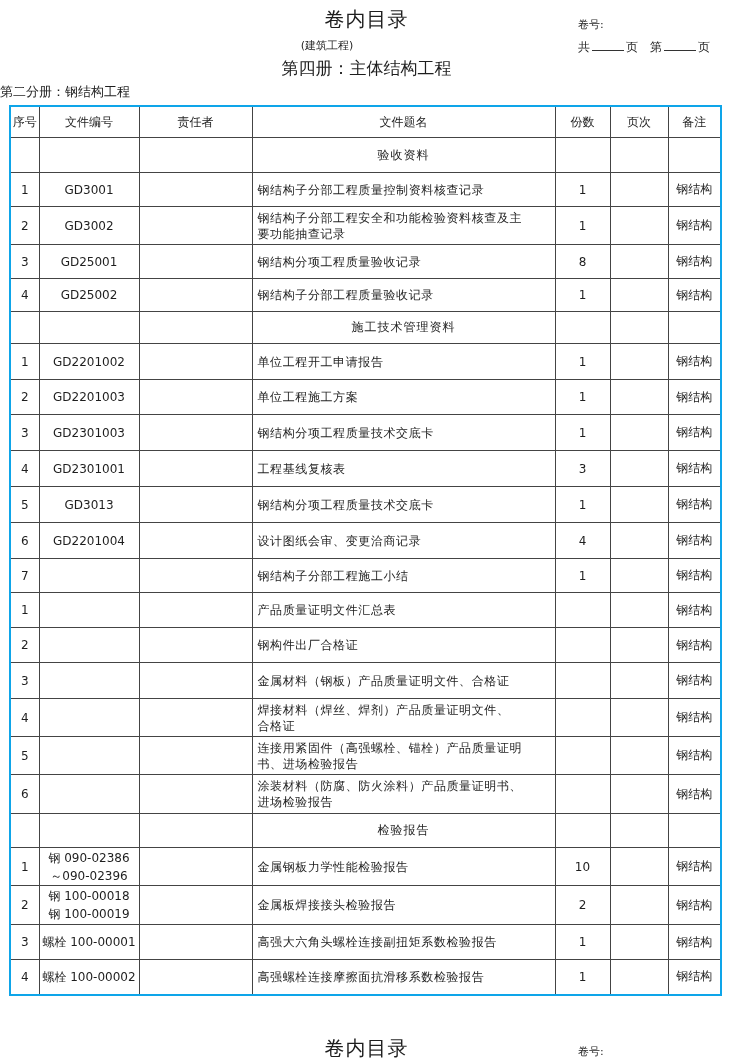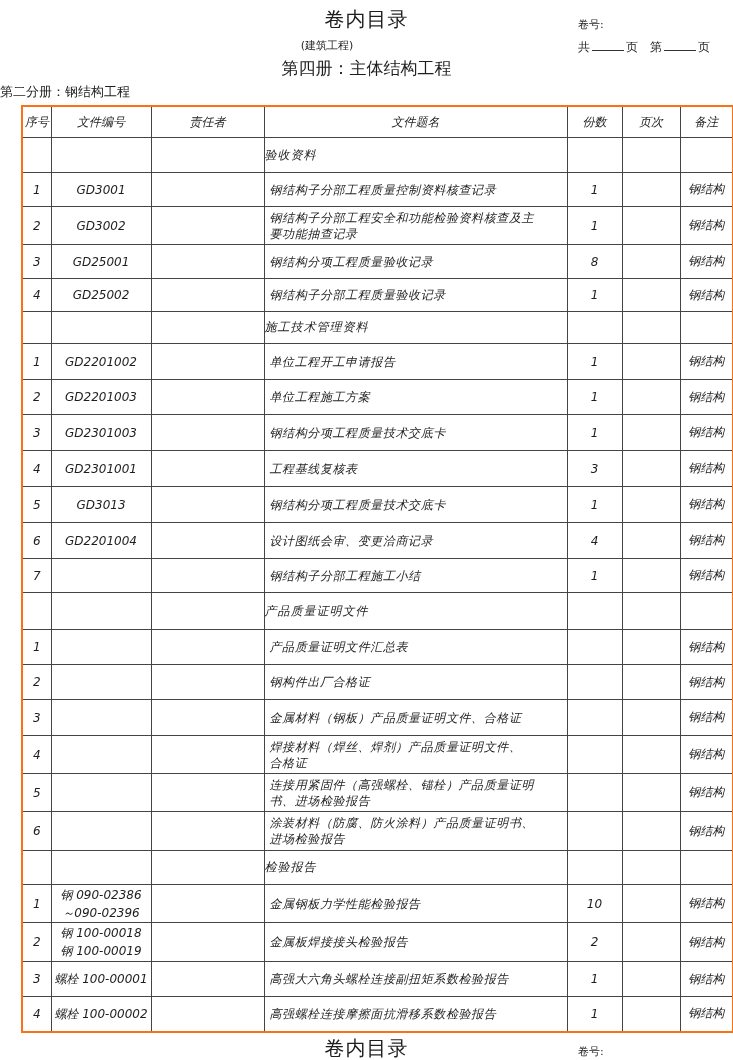--- a/index.html
+++ b/index.html
@@ -8,30 +8,30 @@
   .abs { position:absolute; white-space:nowrap; }
   .title { left:0; width:733px; text-align:center; top:6px; font-size:20px; letter-spacing:1px; }
   .subtitle { left:0; width:654px; text-align:center; top:38px; font-size:11px; }
   .volume { left:0; width:733px; text-align:center; top:57px; font-size:17px; }
   .subvolume { left:0; width:733px; text-align:left; top:83px; font-size:13px; }
   .volno { left:578px; top:17px; font-size:11px; }
   .pages { left:578px; top:38px; font-size:12px; }
   .blank { display:inline-block; width:32px; border-bottom:1px solid #333; height:12px; vertical-align:baseline; margin:0 2px; }
   .gap { display:inline-block; width:12px; }
 
-  table.toc { position:absolute; left:21px; top:105px; width:711px;
-              border-collapse:collapse; table-layout:fixed; border:2px solid #f97316;font-style:italic; }
+  table.toc { position:absolute; left:9px; top:105px; width:711px;
+              border-collapse:collapse; table-layout:fixed; border:2px solid #0ea5e9; }
   table.toc td, table.toc th { border:1px solid #444; padding:0; font-size:12px; font-weight:normal;
               vertical-align:middle; overflow:hidden; }
   table.toc th { height:30px; text-align:center; font-size:12px; }
   td.c-no { text-align:center; }
   td.c-code { text-align:center; white-space:pre-line; line-height:18px;margin-top:32px; }
   td.c-title { text-align:left; padding-left:5px !important; white-space:pre-line; line-height:16px; font-size:12px; letter-spacing:0.6px;margin-left:39px; }
   td.c-copies, td.c-pages, td.c-note { text-align:center; }
-  td.c-section { font-size:15px; letter-spacing:1px;margin-left:27px; }
+  td.c-section { text-align:center; font-size:15px; letter-spacing:1px;margin-left:27px; }
 
   .f-title { left:0; width:733px; text-align:center; top:1035px; font-size:20px; letter-spacing:1px; }
   .f-volno { left:578px; top:1044px; font-size:11px; }
 </style>
 </head>
 <body>
 
 <div class="abs title">卷内目录</div>
 <div class="abs subtitle">(建筑工程)</div>
 <div class="abs volume">第四册：主体结构工程</div>
@@ -174,29 +174,20 @@
       </tr>
       <tr style="height: 34px;">
         <td class="c-no">7</td>
         <td class="c-code"></td>
         <td class="c-owner"></td>
         <td class="c-title">钢结构子分部工程施工小结</td>
         <td class="c-copies">1</td>
         <td class="c-pages"></td>
         <td class="c-note">钢结构</td>
       </tr>
-      <tr style="height: 37px;">
-        <td></td>
-        <td></td>
-        <td></td>
-        <td class="c-section">产品质量证明文件</td>
-        <td></td>
-        <td></td>
-        <td></td>
-      </tr>
       <tr style="height: 35px;">
         <td class="c-no">1</td>
         <td class="c-code"></td>
         <td class="c-owner"></td>
         <td class="c-title">产品质量证明文件汇总表</td>
         <td class="c-copies"></td>
         <td class="c-pages"></td>
         <td class="c-note">钢结构</td>
       </tr>
       <tr style="height: 35px;">

